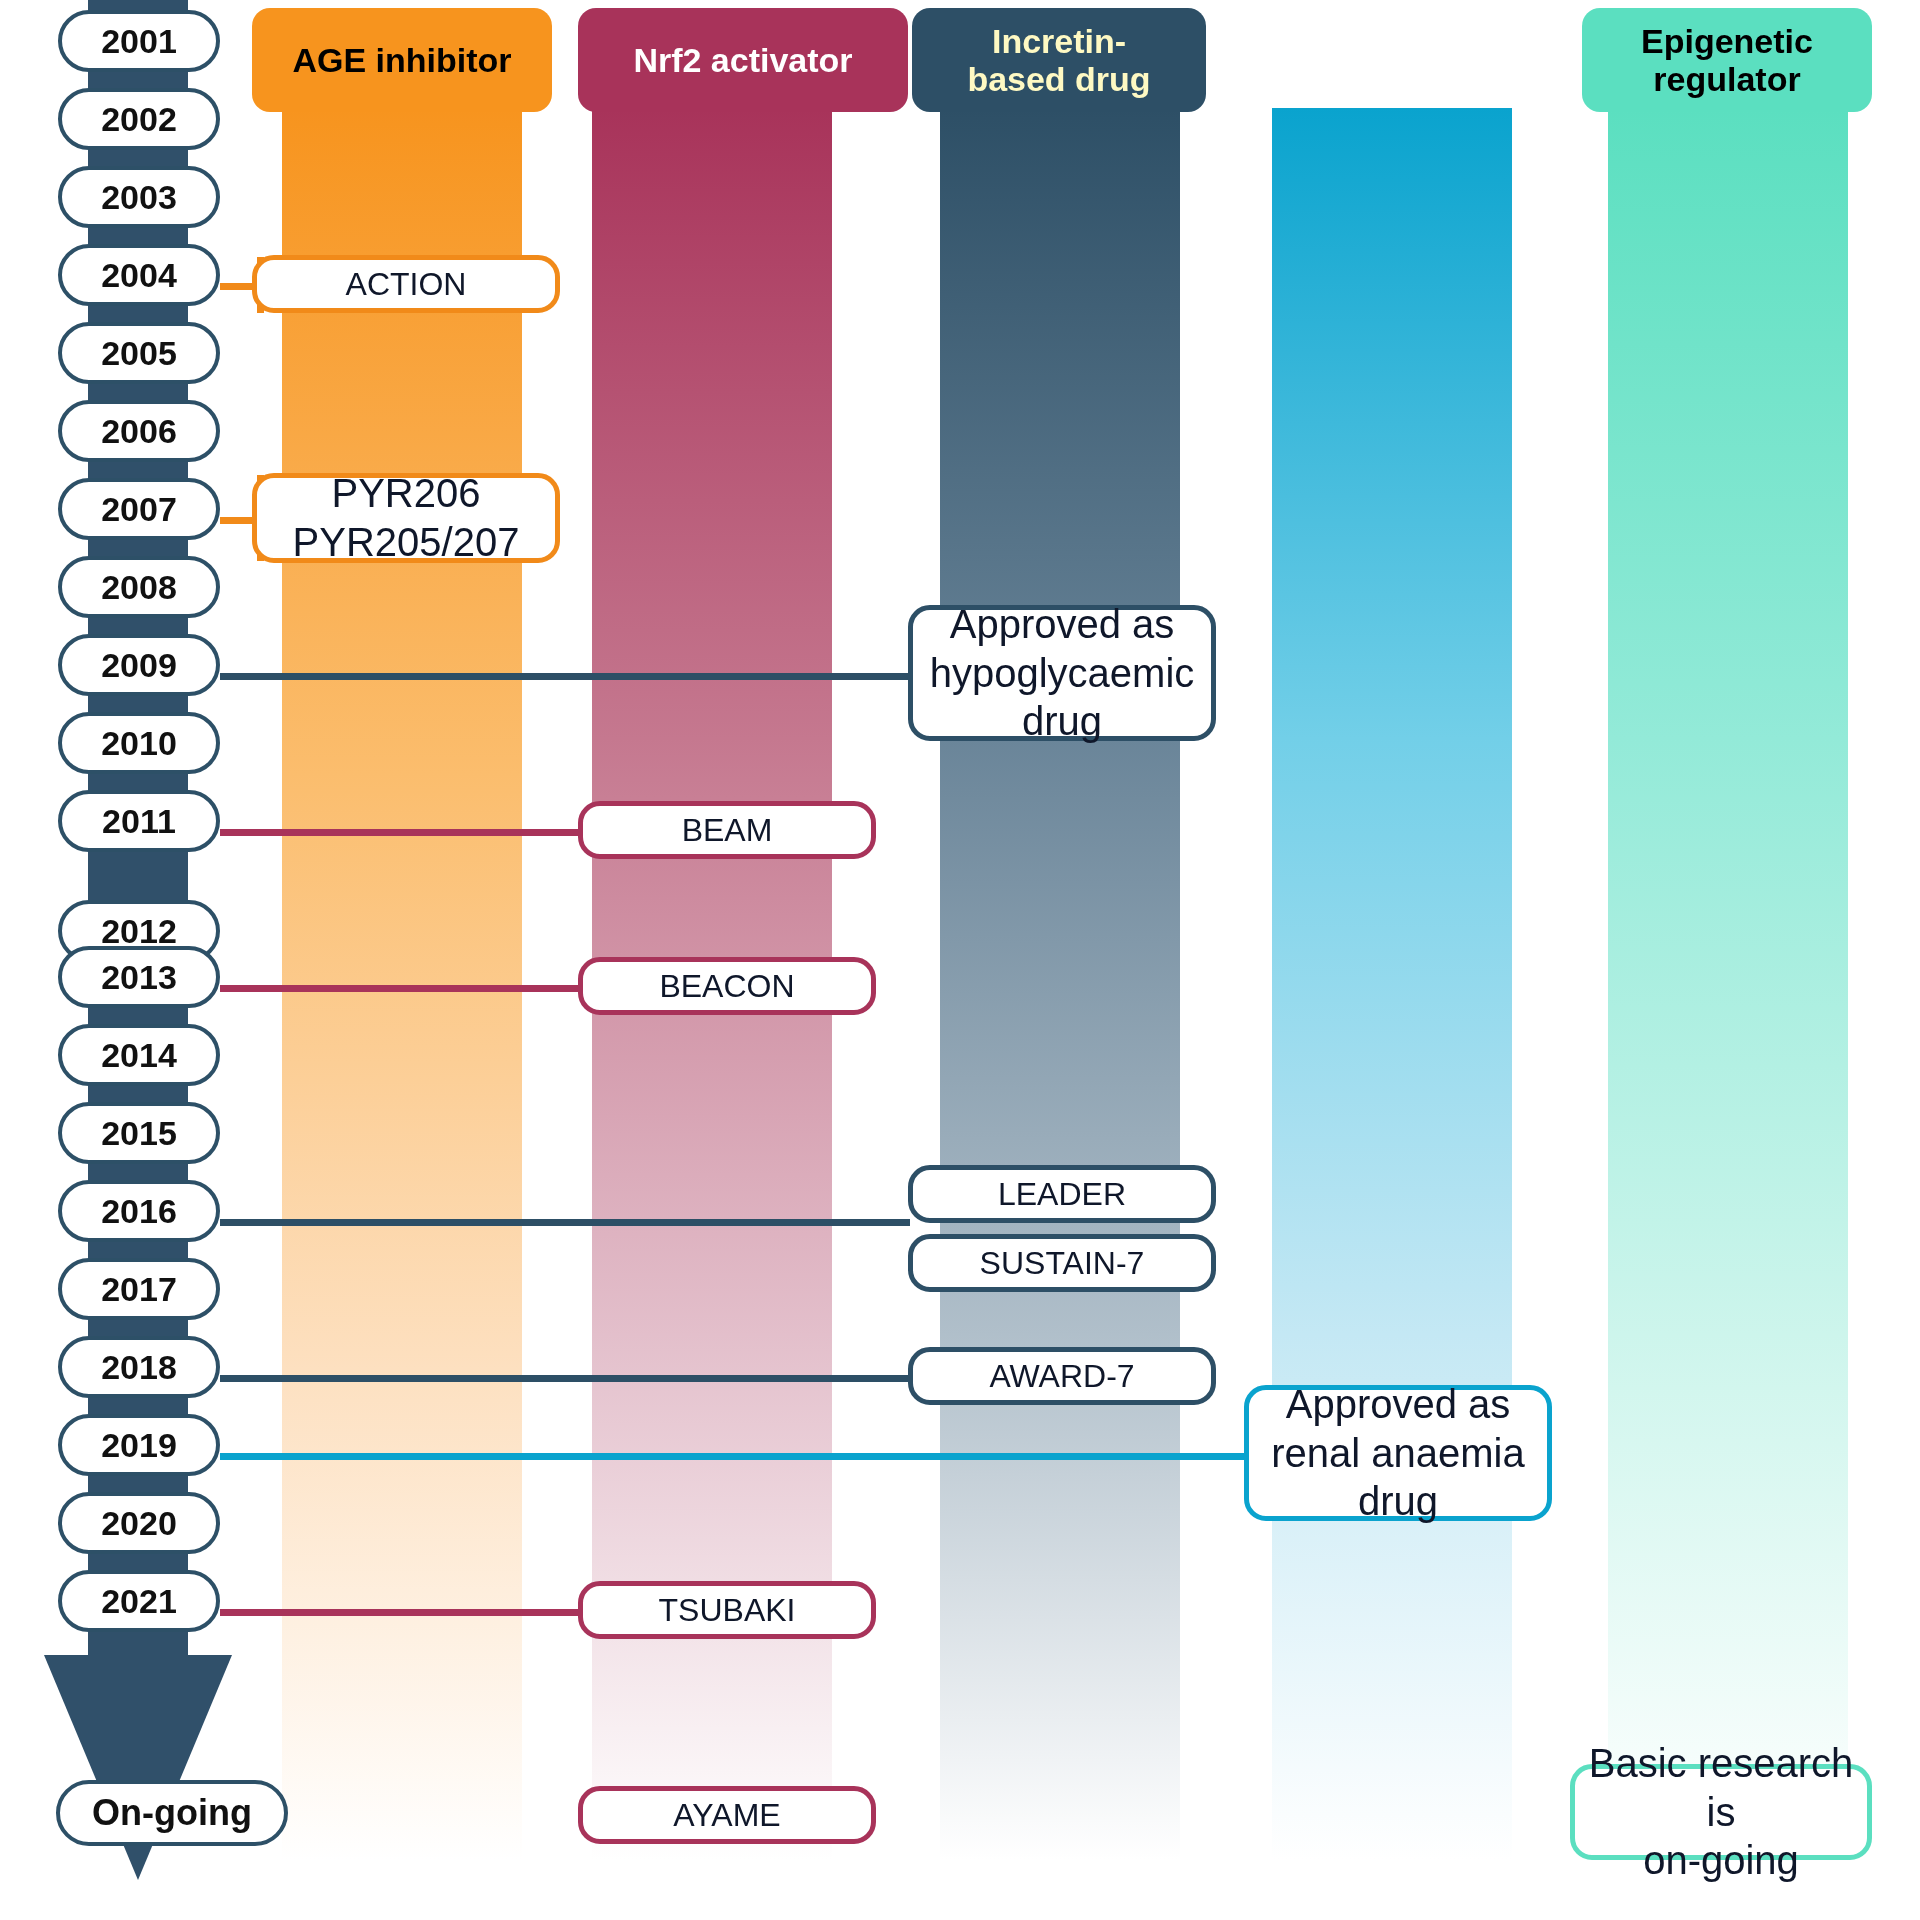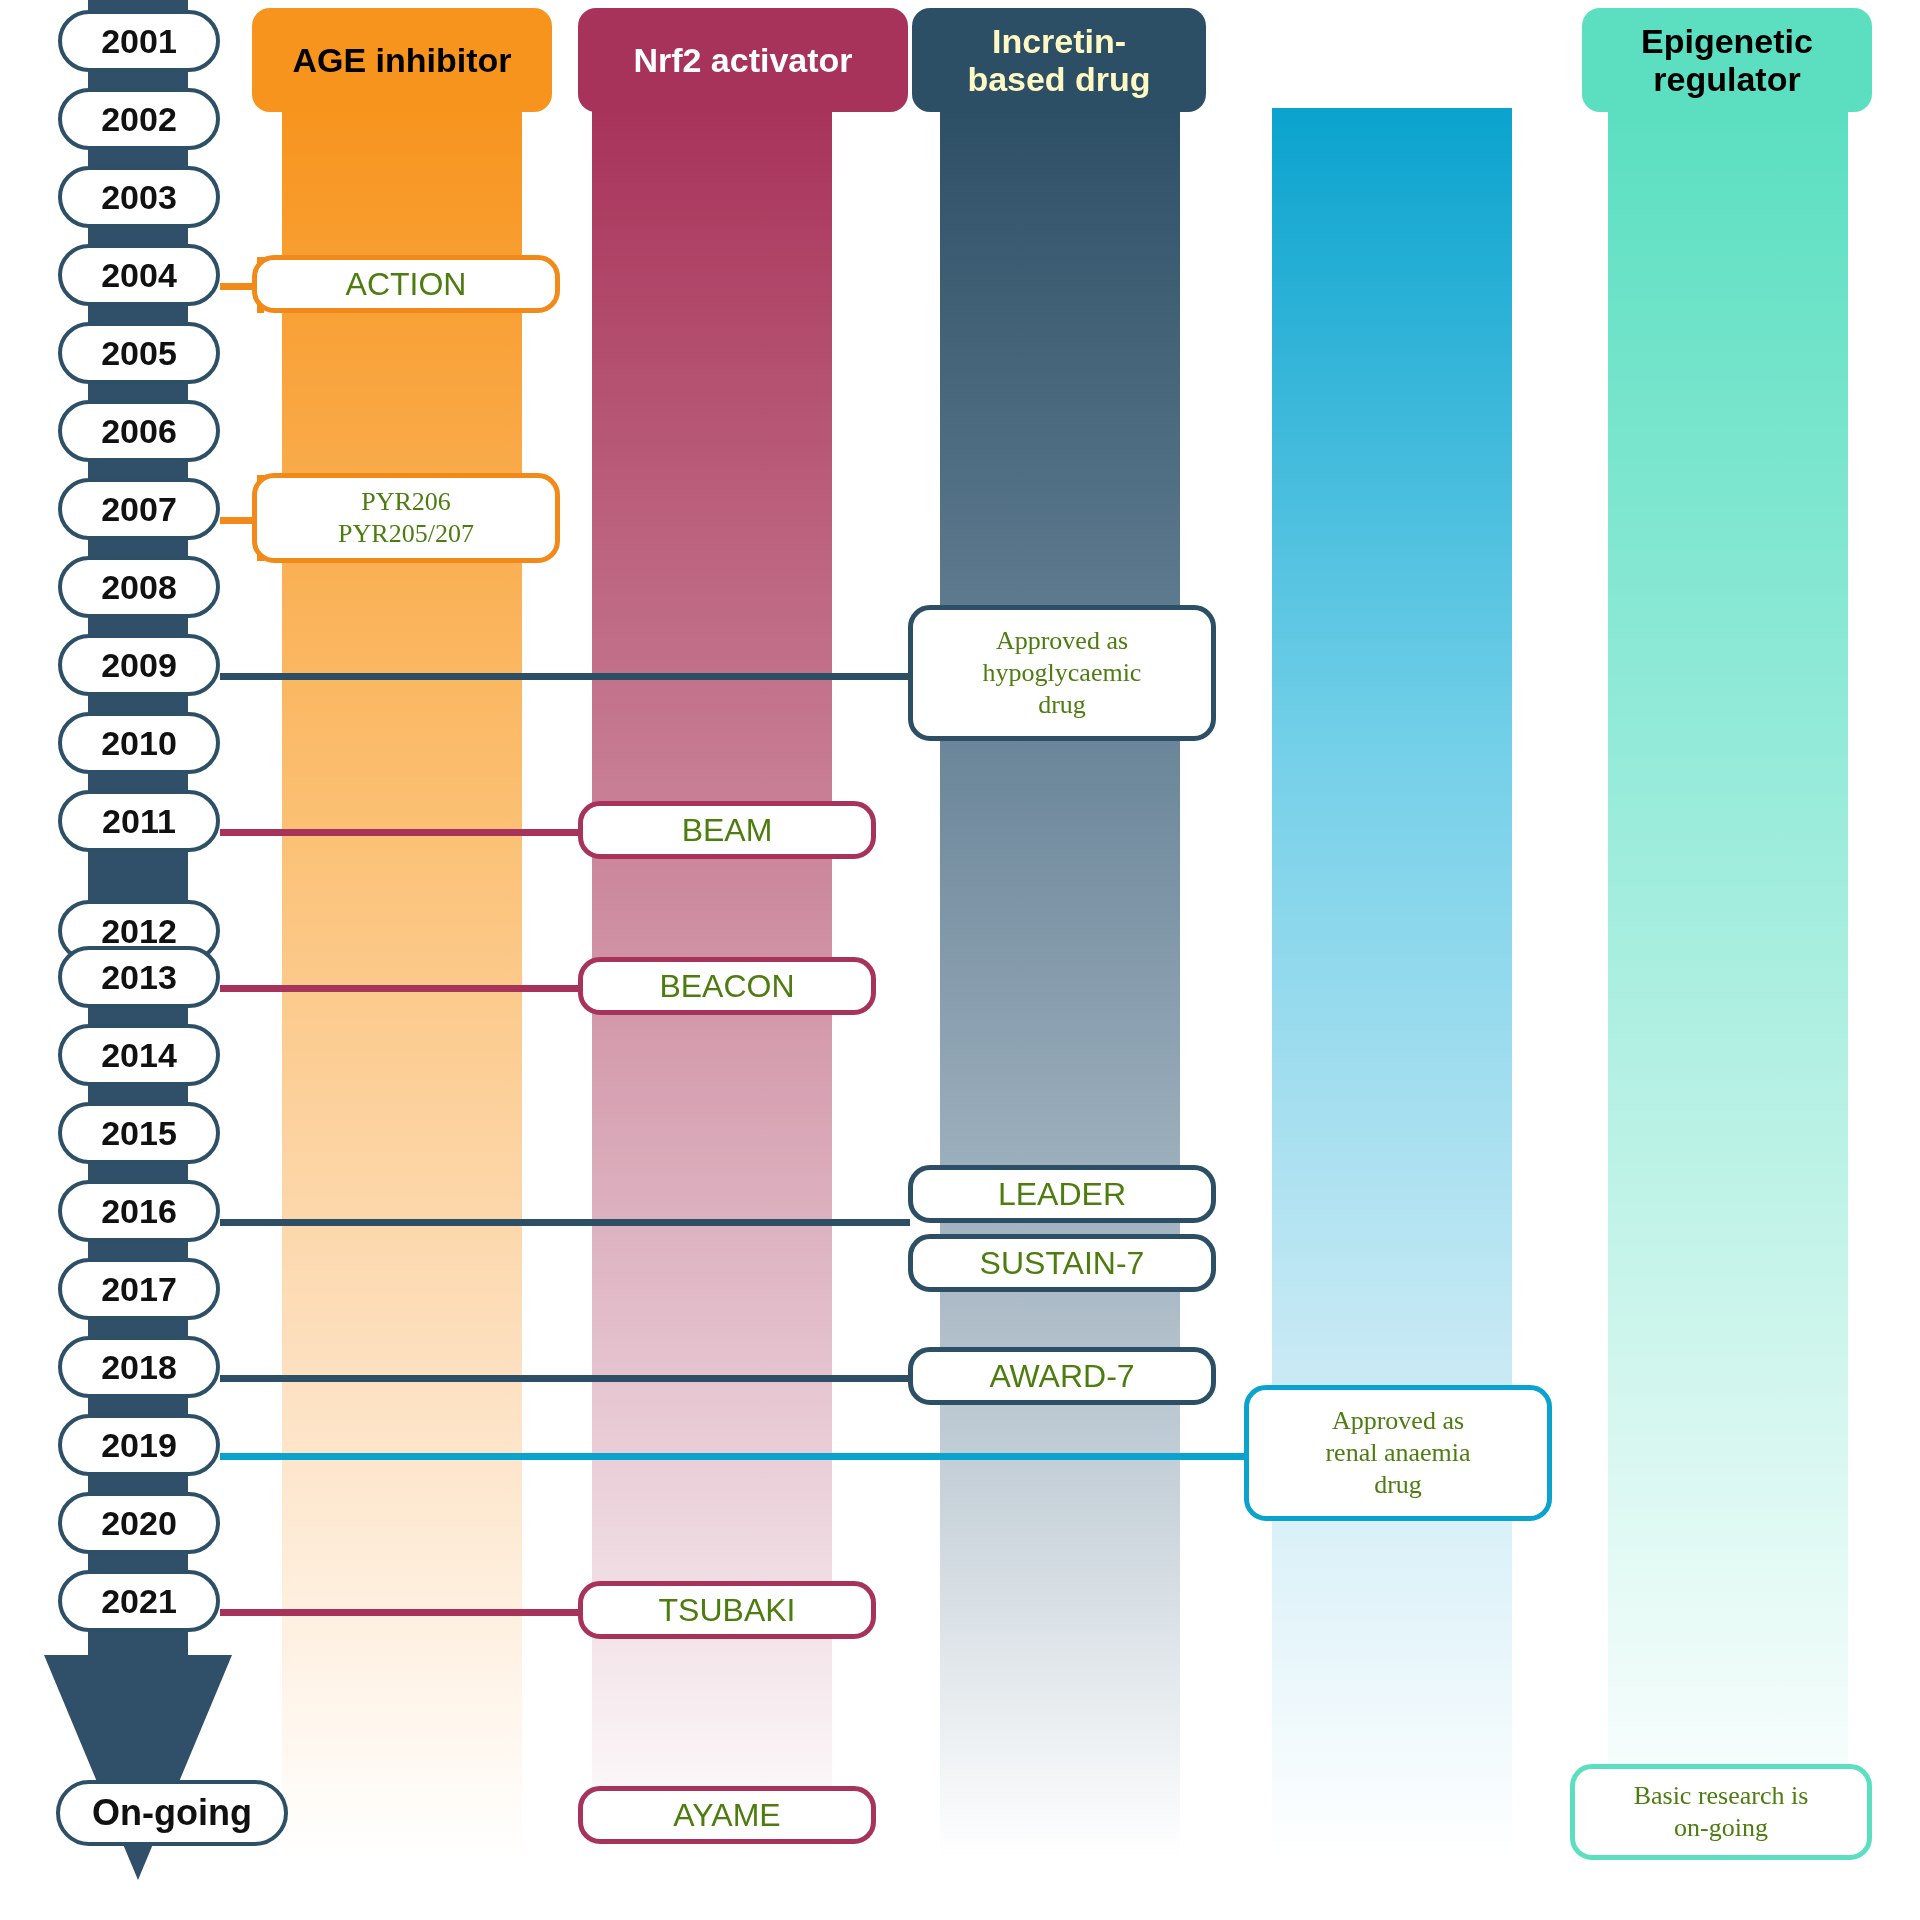--- a/index.html
+++ b/index.html
@@ -108,25 +108,25 @@
     position: absolute;
     background: #ffffff;
     border-width: 5px;
     border-style: solid;
     border-radius: 22px;
     display: flex;
     align-items: center;
     justify-content: center;
     text-align: center;
     font-size: 32px;
-    color: #4d7c0f;
+    color: #0f172a;
     line-height: 1.2;
     padding: 4px 10px;
   }
-  .evt.multiline { font-size: 26px; line-height: 1.22; font-family: Liberation Serif, serif; }
+  .evt.multiline { font-size: 40px; line-height: 1.22; }
 </style>
 </head>
 <body>
 
 <div id="stage">
 
   <div class="spine"></div>
   <div class="spine-arrow"></div>
 
   <div class="cat-band" style="left:282px; width:240px; height:1752px;

